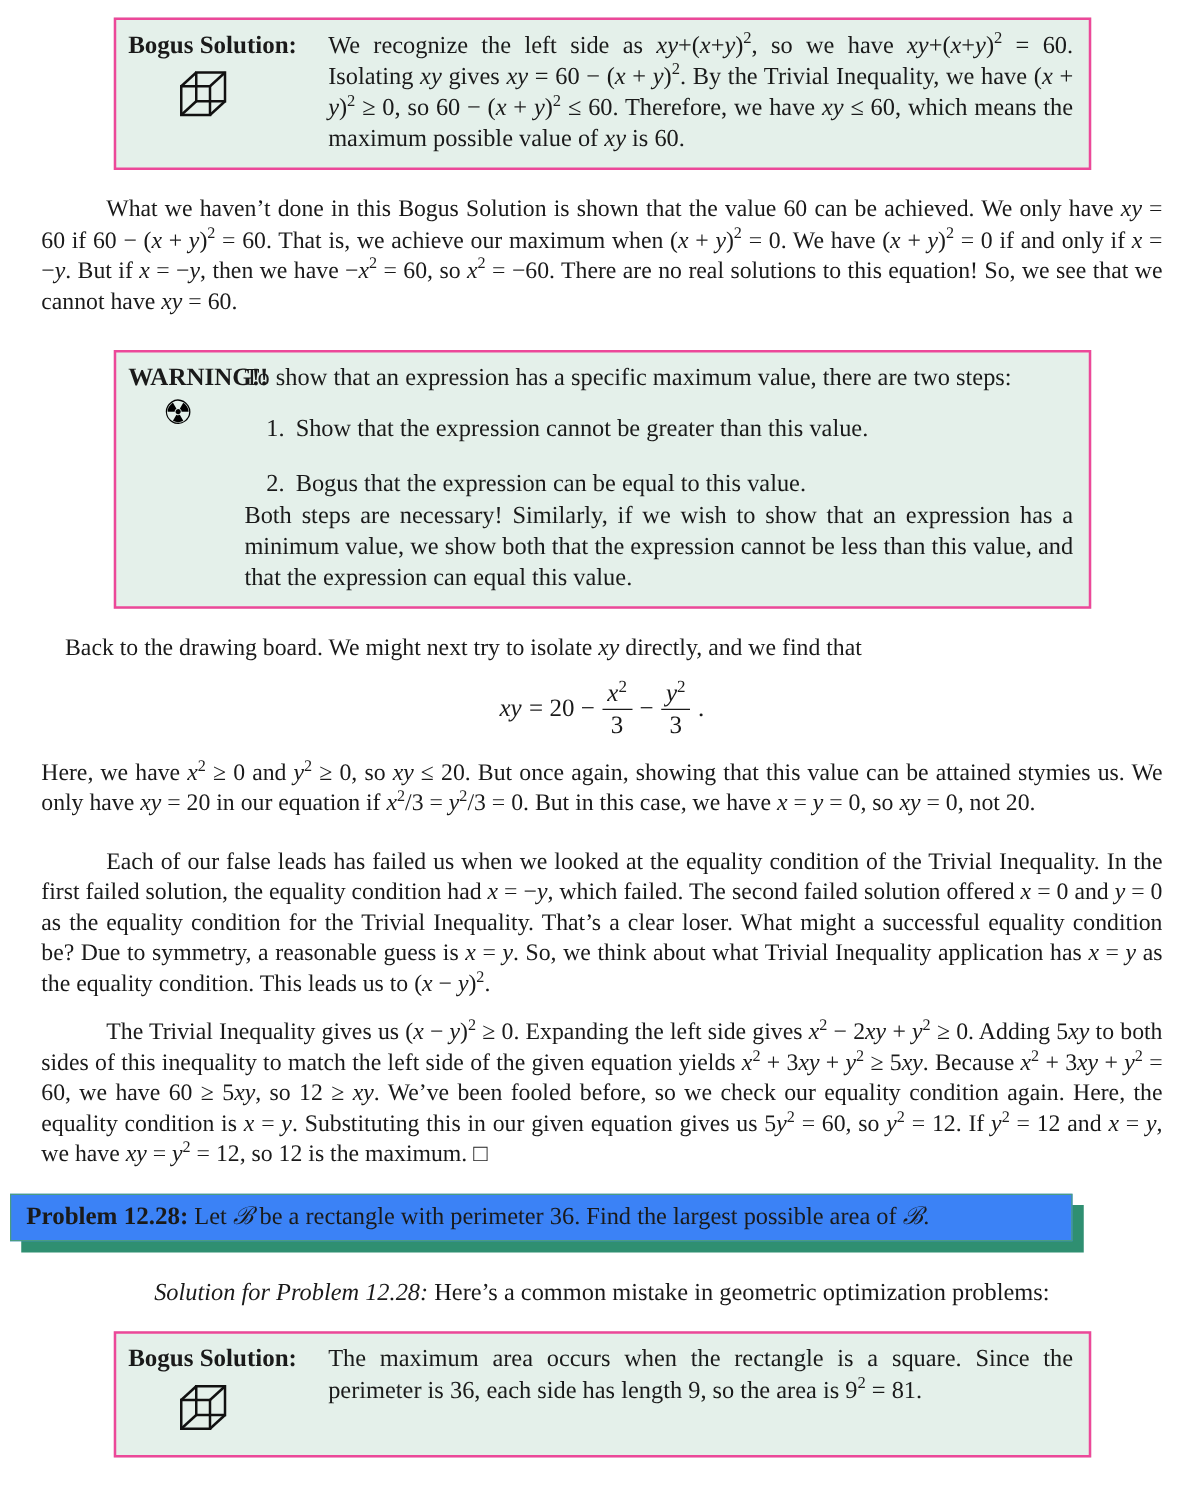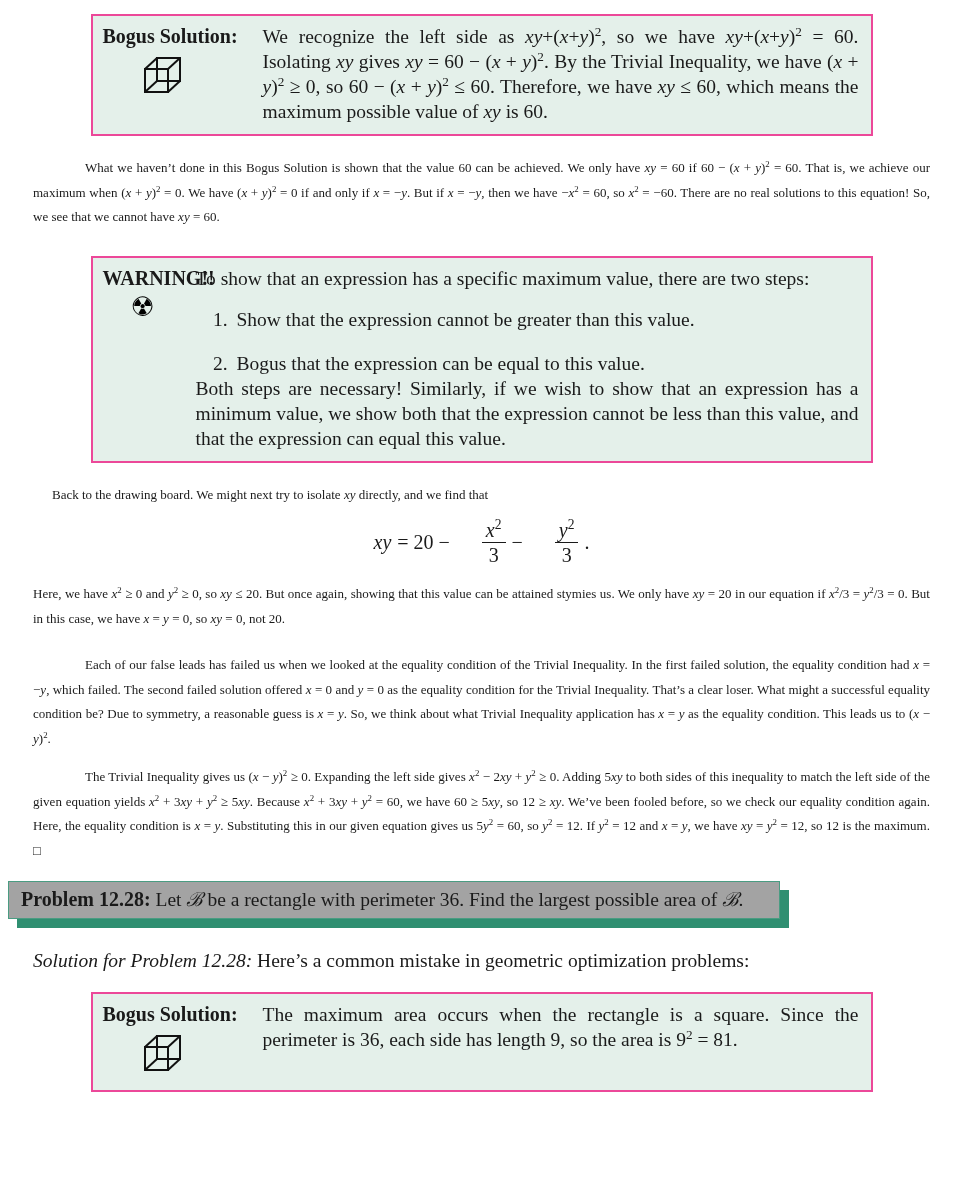--- a/index.html
+++ b/index.html
@@ -37,56 +37,56 @@
   .callout-body { flex:1 1 auto; text-align:justify; }
   .callout-body p { margin:0; }
   .warning ol { margin:16px 0 0 0; padding-left:37px; }
   .warning li { margin-bottom:19px; padding-left:4px; }
   .warning li:last-child { margin-bottom:0; }
   .warning .outro { }
 
   
   .body-para {
     margin:20px 0 0 0;
-    font-size:13px;
+    font-size:19px;
     line-height:24.5px;
     text-align:justify;
   }
   .indent { text-indent:52px; }
   .small-indent { text-indent:19px; }
 
   
   .equation {
     margin:12px 0 10px 0;
     text-align:center;
     font-size:20px;
   }
   .equation .row { display:inline-flex; align-items:center; gap:6px; }
   .mi { font-style:italic; }
-  .frac { display:inline-flex; flex-direction:column; text-align:center; vertical-align:middle;margin-left:26px; }
+  .frac { display:inline-flex; flex-direction:column; text-align:center; vertical-align:middle; }
   .frac .num { display:block; border-bottom:1.5px solid #1a1a1a; padding:0 4px 1px 4px; line-height:22px; }
   .frac .den { display:block; line-height:22px; padding-top:1px; }
   sup { font-size:0.68em; line-height:0; }
 
   
   .problem-box {
     margin:18px 0 0 -25px;
-    width:772px;
+    width:850px;
     box-sizing:border-box;
-    background:#a3a3a3;
+    background:#3b82f6;
     border:1px solid #4a9c82;
     box-shadow:9px 9px 0 0 #2f8f71;
     padding:5px 12px 6px 12px;
     font-size:19.5px;
     line-height:25px;
   }
   .problem-box b { font-size:20px; }
 
   
-  .solution-line { margin:30px 0 0 0; font-size:19.5px; line-height:24.5px; }
+  .solution-line { margin:30px 0 0 0; font-size:19.5px; line-height:24.5px;text-align:center; }
   .solution-line .sol-label { font-style:italic; }
 
   .mt-warning { margin-top:26px; }
   .mt-box2 { margin-top:18px; }
   .cube-svg { display:inline-block; }
 </style>
 </head>
 <body>
 
 <div class="page">

